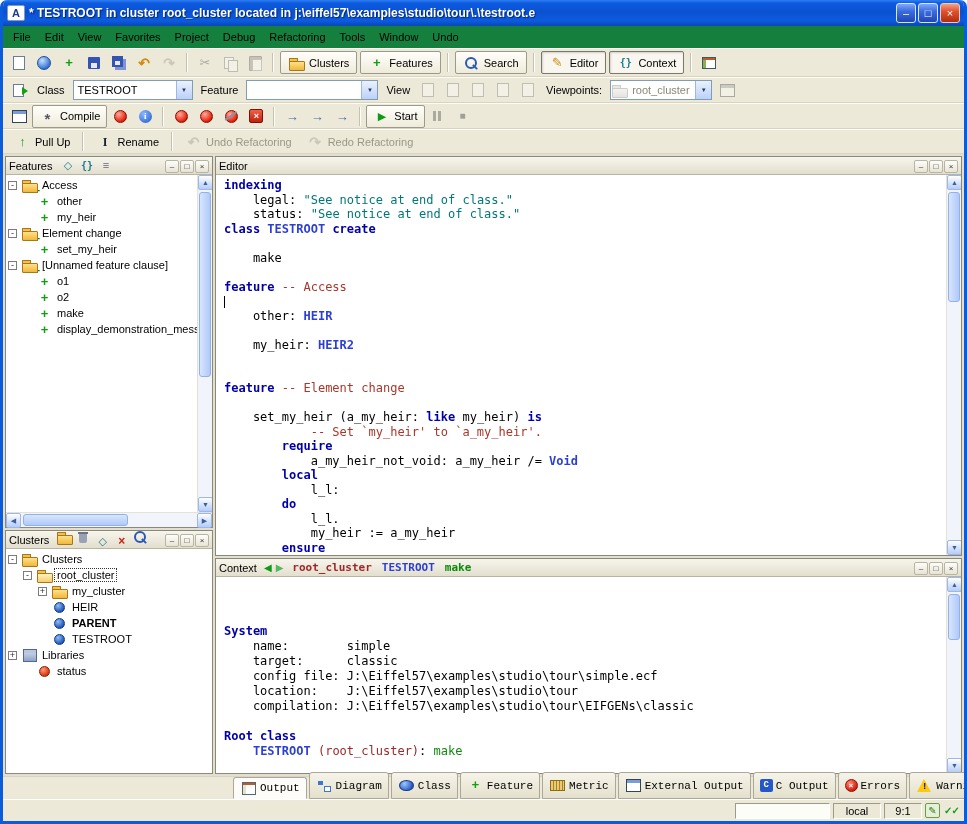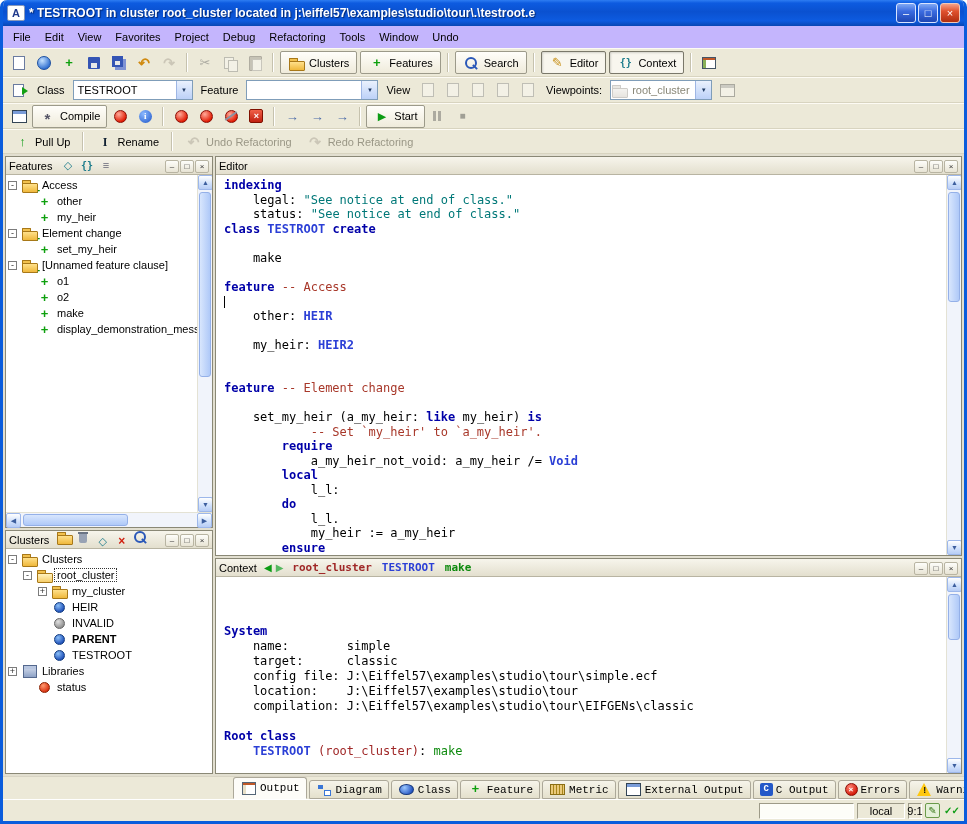--- a/index.html
+++ b/index.html
@@ -9,21 +9,21 @@
   
   .titlebar{height:26px;flex:0 0 26px;display:flex;align-items:center;gap:4px;padding:0 4px;
     background:linear-gradient(180deg,#2E7DF2 0%,#0D5BE0 12%,#0A51D0 45%,#0D5BE0 80%,#0846B4 100%);}
   .appicon{width:18px;height:16px;background:#fff;border:1px solid #8899BB;border-radius:2px;color:#203A8C;font-weight:bold;font-size:11px;display:inline-flex;align-items:center;justify-content:center;flex:0 0 auto;}
   .wtitle{flex:1;color:#fff;font-weight:bold;font-size:12px;white-space:nowrap;overflow:hidden;text-shadow:1px 1px 1px #00256E;}
   .wbtns{display:flex;align-items:center;}
   .twbtn{width:20px;height:20px;margin-left:2px;border:1px solid #D8E4FF;border-radius:3px;color:#fff;font-size:11px;display:inline-flex;align-items:center;justify-content:center;
     background:linear-gradient(#7FA8F4,#3C6CE0 40%,#1E46B4);}
   .twbtn.closebtn{background:linear-gradient(#F4A088,#E0522E 40%,#B02E10);border-color:#F0C8B8;}
   
-  .menubar{height:22px;flex:0 0 22px;display:flex;align-items:center;padding-left:3px;background:#c4b5fd;}
+  .menubar{height:22px;flex:0 0 22px;display:flex;align-items:center;padding-left:3px;background:#15803d;}
   .menuitem{padding:3px 7px;}
   .toolbar{display:flex;align-items:center;background:#ECE9D8;border-top:1px solid #FDFBF4;border-bottom:1px solid #D8D4C0;padding:1px 4px;gap:1px;}
   #tb-main{height:29px;flex:0 0 29px;}
   #tb-address{height:26px;flex:0 0 26px;}
   #tb-project{height:26px;flex:0 0 26px;}
   #tb-refactor{height:25px;flex:0 0 25px;}
   .tsep{width:2px;height:19px;border-left:1px solid #C6C2AE;border-right:1px solid #FFFFFF;margin:0 4px;flex:0 0 auto;}
   .tbtn{width:24px;height:23px;display:inline-flex;align-items:center;justify-content:center;border:1px solid transparent;border-radius:2px;flex:0 0 auto;}
   .togglebtn{display:inline-flex;align-items:center;gap:4px;height:23px;padding:0 7px;border:1px solid #9C9A8A;border-radius:2px;background:linear-gradient(#FFFEFA,#EFEBDB);margin:0 1px;flex:0 0 auto;}
   .togglebtn.pressed{background:#F8F6EE;border-color:#7A786A;box-shadow:inset 1px 1px 2px rgba(0,0,0,.15);}
@@ -140,30 +140,30 @@
   
   .sbv{width:15px;flex:0 0 15px;display:flex;flex-direction:column;background:#F1F4FB;border-left:1px solid #E4E2D4;}
   .sbh{height:15px;flex:0 0 15px;display:flex;background:#F1F4FB;border-top:1px solid #E4E2D4;}
   .sb-btn{flex:0 0 15px;height:15px;width:15px;background:linear-gradient(#FFFFFF,#CFE0FB 60%,#B7CDF6);border:1px solid #9DB7EA;border-radius:2px;color:#3C5E9E;font-size:7px;display:inline-flex;align-items:center;justify-content:center;}
   .sb-track{flex:1;position:relative;}
   .sb-thumb{position:absolute;border:1px solid #94B0E8;border-radius:3px;}
   .sbv .sb-thumb{left:1px;right:1px;background:linear-gradient(90deg,#D8E6FD,#AFC9F8);}
   .sbh .sb-thumb{top:1px;bottom:1px;background:linear-gradient(#D8E6FD,#AFC9F8);}
   
   .tabsrow{height:23px;flex:0 0 23px;background:#ECE9D8;display:flex;align-items:flex-end;padding-left:230px;gap:2px;border-top:1px solid #D8D4C4;font-family:Liberation Mono, monospace;}
-  .tab{display:inline-flex;align-items:center;gap:3px;height:19px;padding:0 6px;border:1px solid #ACA899;border-radius:3px 3px 0 0;background:linear-gradient(#F6F4EA,#E4E0CC);white-space:nowrap;}
+  .tab{display:inline-flex;align-items:center;gap:3px;height:27px;padding:0 6px;border:1px solid #ACA899;border-radius:3px 3px 0 0;background:linear-gradient(#F6F4EA,#E4E0CC);white-space:nowrap;}
   .tab.active{height:22px;background:#FDFCF8;border-bottom-color:#FDFCF8;}
   
   .statusbar{height:22px;flex:0 0 22px;background:#ECE9D8;display:flex;align-items:center;padding:2px 4px;gap:3px;border-top:1px solid #FFF;}
   .sspacer{flex:1;}
   .sfield{height:16px;border:1px solid;border-color:#9D9A88 #FFFFFF #FFFFFF #9D9A88;display:inline-flex;align-items:center;justify-content:center;}
   .sfield.progress{width:95px;background:#FDFDF8;}
   .sfield.scell{background:#ECE9D8;padding:0 4px;}
   #project-field{width:48px;}
-  #pos-field{width:14px;}
+  #pos-field{width:38px;}
   .staticons{display:inline-flex;align-items:center;gap:3px;}
 </style>
 </head>
 <body>
 
 <div class="window">
 
   <div class="titlebar">
     <span class="appicon">A</span>
     <span class="wtitle">* TESTROOT  in cluster root_cluster   located in j:\eiffel57\examples\studio\tour\.\testroot.e</span>
@@ -484,25 +484,20 @@
               <div class="trow" style="padding-left: 32px;">
                 <span class="expandbox">+</span>
                 <span class="ico ico-folder"></span>
                 <span class="tlabel">my_cluster</span>
               </div>
               <div class="trow" style="padding-left: 32px;">
                 <span class="expandspacer"></span>
                 <span class="ico ico-classdot"></span>
                 <span class="tlabel">HEIR</span>
               </div>
-              <div class="trow" style="padding-left: 32px;">
-                <span class="expandspacer"></span>
-                <span class="ico ico-classgray"></span>
-                <span class="tlabel">INVALID</span>
-              </div>
               <div class="trow" style="padding-left: 32px; font-weight: bold;">
                 <span class="expandspacer"></span>
                 <span class="ico ico-classdot"></span>
                 <span class="tlabel">PARENT</span>
               </div>
               <div class="trow" style="padding-left: 32px;">
                 <span class="expandspacer"></span>
                 <span class="ico ico-classdot"></span>
                 <span class="tlabel">TESTROOT</span>
               </div>

